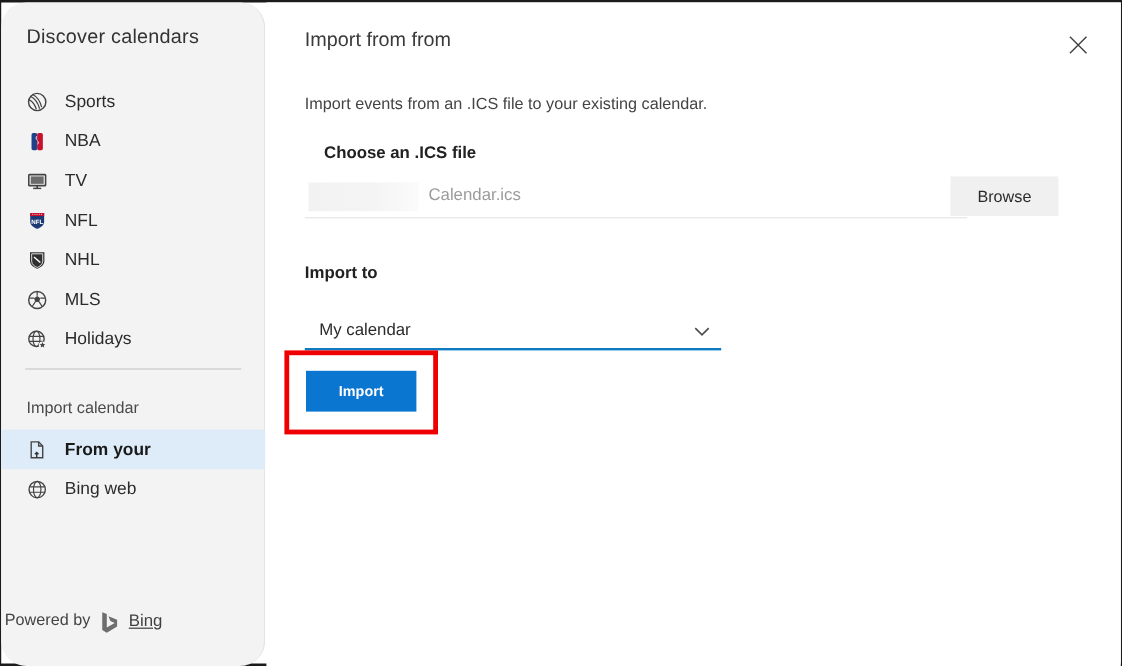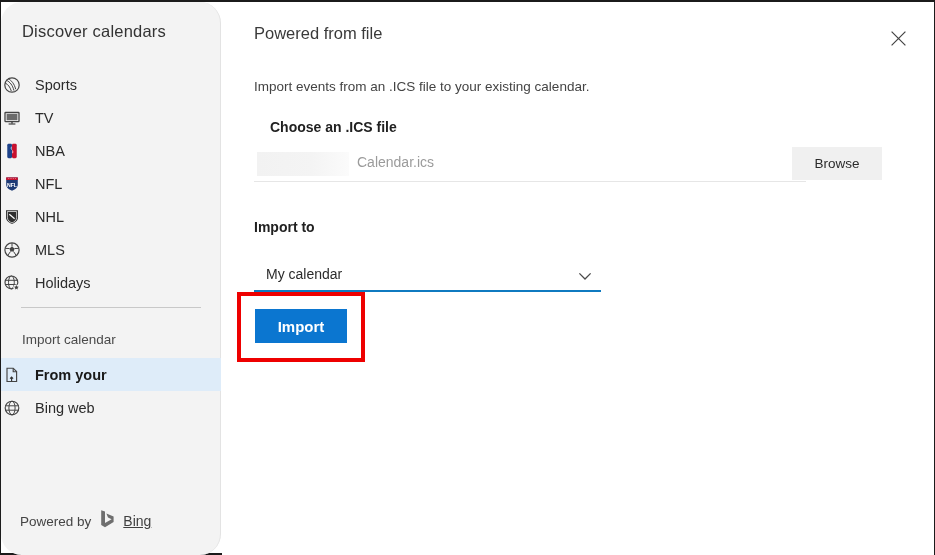--- a/index.html
+++ b/index.html
@@ -34,20 +34,21 @@
     font-size: 16.5px;
     color: #333333;
     letter-spacing: .2px;
   }
   .nav-list { position: absolute; left: 0; top: 66px; width: 220px; }
   .nav-item {
     position: relative;
     height: 33px;
     display: flex;
     align-items: center;
+    padding-left: 19px;
     cursor: default;
   }
   .nav-item .ico {
     width: 22px; height: 22px;
     display: flex; align-items: center; justify-content: center;
     flex: 0 0 22px;
   }
   .nav-item .lbl {
     margin-left: 12px;
     font-size: 14.5px;
@@ -65,22 +66,22 @@
   .group-label {
     position: absolute;
     left: 21px; top: 330px;
     font-size: 13.5px;
     color: #4a4a4a;
   }
   #import-list { position: absolute; left: 0; top: 356px; width: 220px; }
 
   .powered {
     position: absolute;
-    left: 19px; bottom: 26px;
-    display: flex; align-items: flex-end;
+    left: 3px; bottom: 26px;
+    display: flex; align-items: flex-start;
     font-size: 13.5px;
     color: #444444;
   }
   .powered .bing-logo { margin: 0 8px 0 9px; display: flex; align-items: center; }
   .powered .bing-word { color: #3f3f3f; font-size: 14px; text-decoration: underline; }
 
   
   #main {
     position: absolute;
     left: 221px; top: 0;
@@ -176,21 +177,21 @@
     background: transparent;
     pointer-events: none;
   }
   #import-btn {
     position: absolute;
     left: 33px; top: 307px;
     width: 92px; height: 34px;
     background: #0b76d0;
     border: none;
     color: #ffffff;
-    font-size: 15px;
+    font-size: 12px;
     font-weight: bold;
     font-family: "Liberation Sans", sans-serif;
     cursor: pointer;
   }
 </style>
 </head>
 <body>
 
 <div id="screen">
 
@@ -208,39 +209,39 @@
             <path d="M5 2.6 C8.6 4.5 11.2 7.6 12.7 13.2" fill="none" stroke="#444" stroke-width="1"></path>
             <path d="M2.2 7 C5 8.5 7 10.8 8.3 15" fill="none" stroke="#444" stroke-width="1"></path>
           </svg>
         </span>
         <span class="lbl">Sports</span>
       </div>
 
       <div class="nav-item">
         <span class="ico">
           <svg width="18" height="18" viewBox="0 0 18 18">
+            <rect x="4.3" y="1.8" width="9.4" height="14.4" rx="1.4" fill="#d8d8d8"></rect>
+            <rect x="4.3" y="1.8" width="4.7" height="14.4" rx="1.4" fill="#1d428a"></rect>
+            <rect x="9" y="1.8" width="4.7" height="14.4" rx="1.4" fill="#c8102e"></rect>
+            <path d="M9 4.2 c-1.5 .6 -1.7 2.3 -.6 3.2 c1.3 1 1.5 2.6 .6 4.2 c1.5 -.6 1.7 -2.3 .6 -3.2 c-1.3 -1 -1.5 -2.6 -.6 -4.2 z" fill="#ffffff"></path>
+          </svg>
+        </span>
+        <span class="lbl">NBA</span>
+      </div>
+
+      <div class="nav-item">
+        <span class="ico">
+          <svg width="18" height="18" viewBox="0 0 18 18">
             <rect x="2" y="3.5" width="14" height="9.2" rx="0.6" fill="none" stroke="#444" stroke-width="1.3"></rect>
             <rect x="3.6" y="5" width="10.8" height="6.2" fill="#6b6b6b"></rect>
             <rect x="8.3" y="12.7" width="1.4" height="2" fill="#444"></rect>
             <rect x="5.6" y="14.4" width="6.8" height="1.2" fill="#444"></rect>
           </svg>
         </span>
         <span class="lbl">TV</span>
-      </div>
-
-      <div class="nav-item">
-        <span class="ico">
-          <svg width="18" height="18" viewBox="0 0 18 18">
-            <rect x="4.3" y="1.8" width="9.4" height="14.4" rx="1.4" fill="#d8d8d8"></rect>
-            <rect x="4.3" y="1.8" width="4.7" height="14.4" rx="1.4" fill="#1d428a"></rect>
-            <rect x="9" y="1.8" width="4.7" height="14.4" rx="1.4" fill="#c8102e"></rect>
-            <path d="M9 4.2 c-1.5 .6 -1.7 2.3 -.6 3.2 c1.3 1 1.5 2.6 .6 4.2 c1.5 -.6 1.7 -2.3 .6 -3.2 c-1.3 -1 -1.5 -2.6 -.6 -4.2 z" fill="#ffffff"></path>
-          </svg>
-        </span>
-        <span class="lbl">NBA</span>
       </div>
 
       <div class="nav-item">
         <span class="ico">
           <svg width="18" height="18" viewBox="0 0 18 18">
             <path d="M3.2 2.4 h11.6 v7.1 c0 3.2 -3.1 5.3 -5.8 6.2 c-2.7 -.9 -5.8 -3 -5.8 -6.2 z" fill="#1d3a75"></path>
             <path d="M3.2 2.4 h11.6 v2.6 h-11.6 z" fill="#c8102e"></path>
             <g fill="#ffffff">
               <circle cx="5.3" cy="3.6" r=".42"></circle>
                 <circle cx="7.1" cy="3.6" r=".42"></circle>
@@ -329,21 +330,21 @@
           <path d="M1.2 1.2 L5.0 2.6 L5.0 14.0 L11.6 10.2 L8.0 8.6 L6.4 4.6 L13.6 7.4 L13.6 13.0 L5.0 18.2 L1.2 16.0 Z" fill="#6e6e6e"></path>
         </svg>
       </span>
       <span class="bing-word">Bing</span>
     </div>
 
   </div>
 
   <div id="main">
 
-    <div class="panel-title">Powered from file</div>
+    <div class="panel-title">Import from from</div>
 
     <div class="close-btn">
       <span>
         <svg width="17" height="17" viewBox="0 0 17 17">
           <path d="M1.6 1.6 L15.4 15.4 M15.4 1.6 L1.6 15.4" stroke="#434343" stroke-width="1.2" fill="none"></path>
         </svg>
       </span>
     </div>
 
     <div class="desc">Import events from an .ICS file to your existing calendar.</div>

